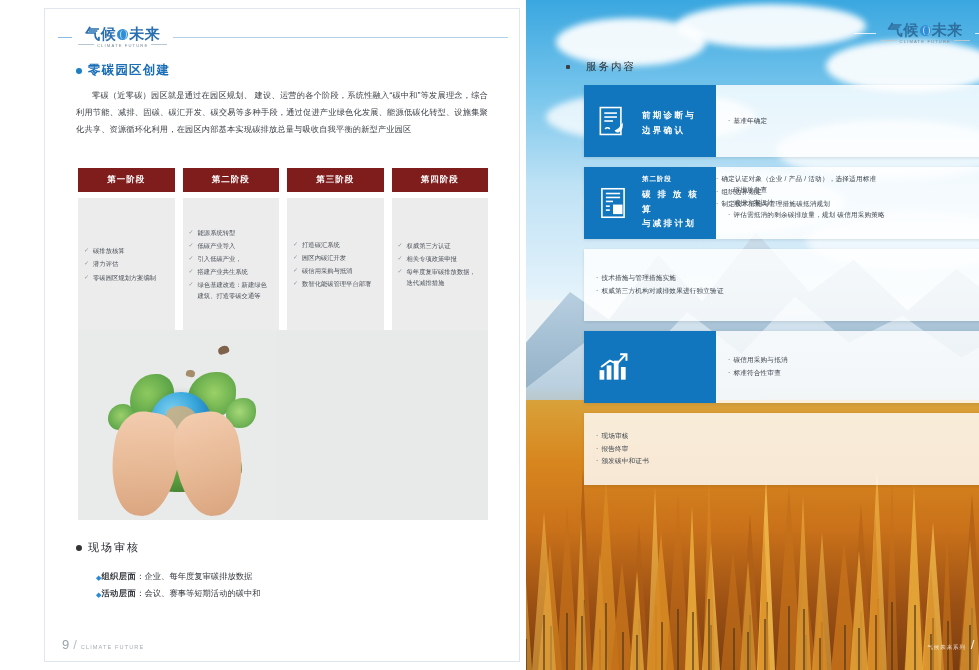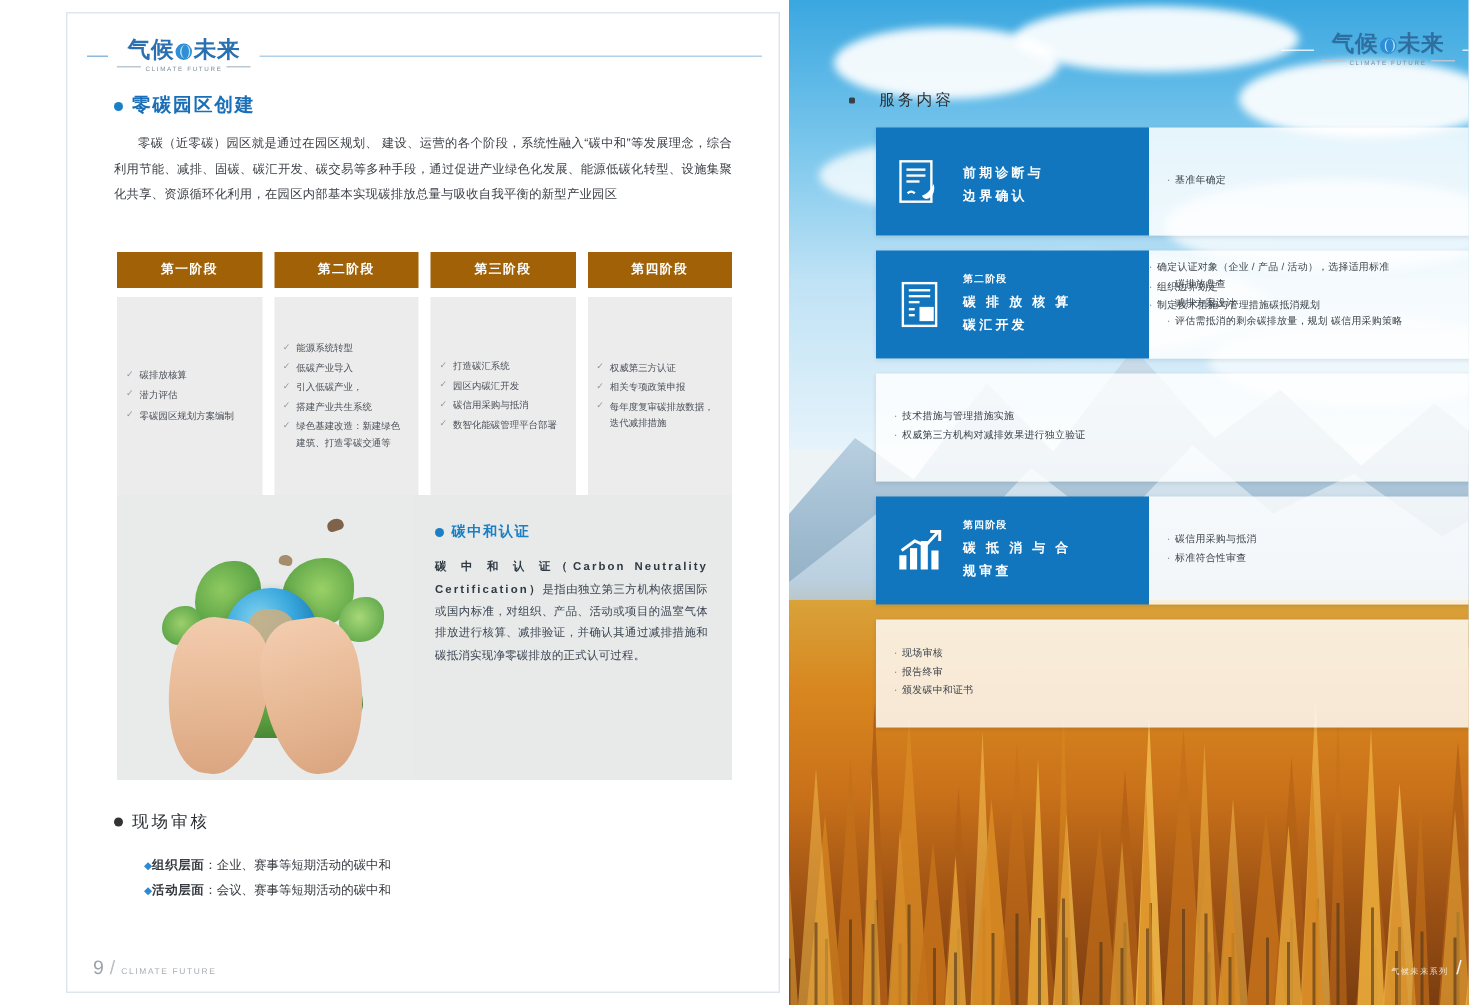--- a/index.html
+++ b/index.html
@@ -22,21 +22,21 @@
   .logo-rule-r{flex:1;height:1px;background:#9fc6e4;opacity:.8;}
 
   .sec-head{position:absolute;display:flex;align-items:center;gap:6px;font-size:12.5px;font-weight:bold;color:#1b6fb8;letter-spacing:1.2px;}
   .dot-blue{width:6px;height:6px;border-radius:50%;background:#1b7fc4;display:inline-block;}
   .dot-dark{width:6px;height:6px;border-radius:50%;background:#333;display:inline-block;}
 
   .body-para{position:absolute;left:40px;top:88px;width:412px;font-size:8.2px;line-height:2.05;color:#3a3f45;text-align:justify;text-indent:16px;letter-spacing:.2px;}
 
   .stage-table{position:absolute;left:42px;top:168px;width:410px;display:flex;gap:8px;}
   .stage-col{flex:1;display:flex;flex-direction:column;}
-  .stage-head{background:#a16207;color:#fff;font-size:8.5px;font-weight:bold;text-align:center;padding:6px 0;letter-spacing:1px;}
+  .stage-head{background:#7f1d1d;color:#fff;font-size:8.5px;font-weight:bold;text-align:center;padding:6px 0;letter-spacing:1px;}
   .stage-body{background:#ececec;margin-top:6px;min-height:118px;padding:8px 6px;display:flex;flex-direction:column;justify-content:center;}
   .stage-li{display:flex;gap:4px;font-size:6.3px;color:#4a5058;line-height:1.75;margin-bottom:2px;}
   .chk{color:#8f969e;font-size:6px;flex:none;line-height:1.75;}
 
   
   .mid-block{position:absolute;left:42px;top:330px;width:410px;height:190px;display:flex;background:#e8eaea;}
   .earth-img{width:198px;height:190px;position:relative;overflow:hidden;background:#e9ebeb;}
   .sky{position:absolute;inset:0;background:#e9ebeb;}
   .globe{position:absolute;left:72px;top:62px;width:62px;height:62px;border-radius:50%;
     background:radial-gradient(circle at 35% 32%,#7fd0ef 0%,#39a8dd 40%,#1b79b5 75%,#135f92 100%);
@@ -102,21 +102,21 @@
   .foam{position:absolute;left:0;right:0;bottom:238px;height:46px;background:linear-gradient(180deg,rgba(220,232,242,0) 0%,rgba(206,180,120,.35) 60%,rgba(190,130,50,.55) 100%);}
 
   .rp-logo{position:absolute;right:18px;top:22px;display:flex;align-items:center;gap:5px;}
   .rp-rule{width:22px;height:1px;background:#ffffff;opacity:.8;}
 
   .svc-head{position:absolute;left:40px;top:60px;display:flex;align-items:center;gap:16px;font-size:10.5px;color:#2b3036;letter-spacing:2px;font-family:Liberation Serif, serif;}
   .dot-sq{width:4px;height:4px;background:#3a4046;border-radius:1px;}
 
   .cards{position:absolute;left:58px;top:85px;width:400px;display:flex;flex-direction:column;gap:10px;}
   .card{display:flex;min-height:72px;box-shadow:0 1px 3px rgba(20,40,60,.12);}
-  .card-left{width:182px;background:#1176bd;display:flex;align-items:center;gap:10px;padding:8px 10px;box-sizing:border-box;}
+  .card-left{width:132px;background:#1176bd;display:flex;align-items:center;gap:10px;padding:8px 10px;box-sizing:border-box;}
   .card-ico{width:38px;height:38px;flex:none;color:#fff;}
   .card-titles{display:flex;flex-direction:column;justify-content:center;color:#fff;}
   .card-stage{font-size:6.6px;font-weight:bold;letter-spacing:.8px;margin-bottom:3px;}
   .card-name{font-size:8.6px;font-weight:bold;letter-spacing:2.2px;line-height:1.7;}
   .card-right{flex:1;background:rgba(255,255,255,.82);padding:8px 12px;box-sizing:border-box;display:flex;flex-direction:column;justify-content:center;}
   .card-li{font-size:6.6px;color:#3b434b;line-height:1.9;letter-spacing:.2px;}
   .card-li::before{content:"·";margin-right:3px;color:#5a636b;}
   .overlap{position:relative;}
   .overlap .ov2{position:absolute;left:0;top:6px;width:100%;}
 
@@ -248,41 +248,32 @@
         <div class="leafy l2"></div>
         <div class="leafy l3"></div>
         <div class="leafy l4"></div>
         <div class="globe"></div>
         <div class="moss"></div>
         <div class="palm palm-l"></div>
         <div class="palm palm-r"></div>
         <div class="butterfly b1"></div>
         <div class="butterfly b2"></div>
       </div>
-      <div class="cert-box">
-        <div class="cert-head">
-          <span class="dot-blue"></span>
-          <span>碳中和认证</span>
-        </div>
-        <div class="cert-text">
-          <span class="cert-lead">碳 中 和 认 证（Carbon Neutrality Certification）</span><span>是指由独立第三方机构依据国际或国内标准，对组织、产品、活动或项目的温室气体排放进行核算、减排验证，并确认其通过减排措施和碳抵消实现净零碳排放的正式认可过程。</span>
-        </div>
-      </div>
     </div>
 
     <div class="sec-head scope-head">
       <span class="dot-dark"></span>
       <span class="t">现场审核</span>
     </div>
 
     <div class="scope-list">
       <div class="scope-li">
         <span class="sq">◆</span>
         <span class="scope-strong">组织层面</span>
-        <span>：企业、赛事等短期活动的碳中和</span>
+        <span>：企业、每年度复审碳排放数据</span>
       </div>
       <div class="scope-li">
         <span class="sq">◆</span>
         <span class="scope-strong">活动层面</span>
         <span>：会议、赛事等短期活动的碳中和</span>
       </div>
     </div>
 
     <div class="foot-left">
       <span class="foot-num">9</span>
@@ -451,21 +442,21 @@
             <line x1="15" y1="12" x2="33" y2="12" stroke="#fff" stroke-width="2"></line>
             <line x1="15" y1="17" x2="33" y2="17" stroke="#fff" stroke-width="2"></line>
             <line x1="15" y1="22" x2="24" y2="22" stroke="#fff" stroke-width="2"></line>
             <rect x="24" y="26" width="12" height="12" fill="#fff"></rect>
             <line x1="15" y1="28" x2="20" y2="28" stroke="#fff" stroke-width="2"></line>
             <line x1="15" y1="33" x2="20" y2="33" stroke="#fff" stroke-width="2"></line>
           </svg>
           <div class="card-titles">
             <span class="card-stage">第二阶段</span>
             <span class="card-name">碳 排 放 核 算</span>
-            <span class="card-name">碳汇开发</span>
+            <span class="card-name">与减排计划</span>
           </div>
         </div>
         <div class="card-right overlap">
           <div class="card-li">碳排放盘查</div>
           <div class="card-li">减排方案设计</div>
           <div class="card-li">评估需抵消的剩余碳排放量，规划 碳信用采购策略</div>
           <div class="ov2">
             <div class="card-li">确定认证对象（企业 / 产品 / 活动），选择适用标准</div>
             <div class="card-li">组织边界划定</div>
             <div class="card-li">制定技术措施与管理措施碳抵消规划</div>
@@ -483,25 +474,20 @@
       <div class="card">
         <div class="card-left">
           <svg class="card-ico" viewBox="0 0 48 48">
             <rect x="7" y="28" width="6" height="12" fill="#fff"></rect>
             <rect x="16" y="22" width="6" height="18" fill="#fff"></rect>
             <rect x="25" y="16" width="6" height="24" fill="#fff"></rect>
             <rect x="34" y="24" width="6" height="16" fill="#fff"></rect>
             <path d="M9 24 L20 16 L29 20 L40 8" fill="none" stroke="#fff" stroke-width="2.5"></path>
             <path d="M33 8 H41 V16" fill="none" stroke="#fff" stroke-width="2.5"></path>
           </svg>
-          <div class="card-titles">
-            <span class="card-stage">第四阶段</span>
-            <span class="card-name">碳 抵 消 与 合</span>
-            <span class="card-name">规审查</span>
-          </div>
         </div>
         <div class="card-right">
           <div class="card-li">碳信用采购与抵消</div>
           <div class="card-li">标准符合性审查</div>
         </div>
       </div>
 
       <div class="card">
         <div class="card-right">
           <div class="card-li">现场审核</div>

